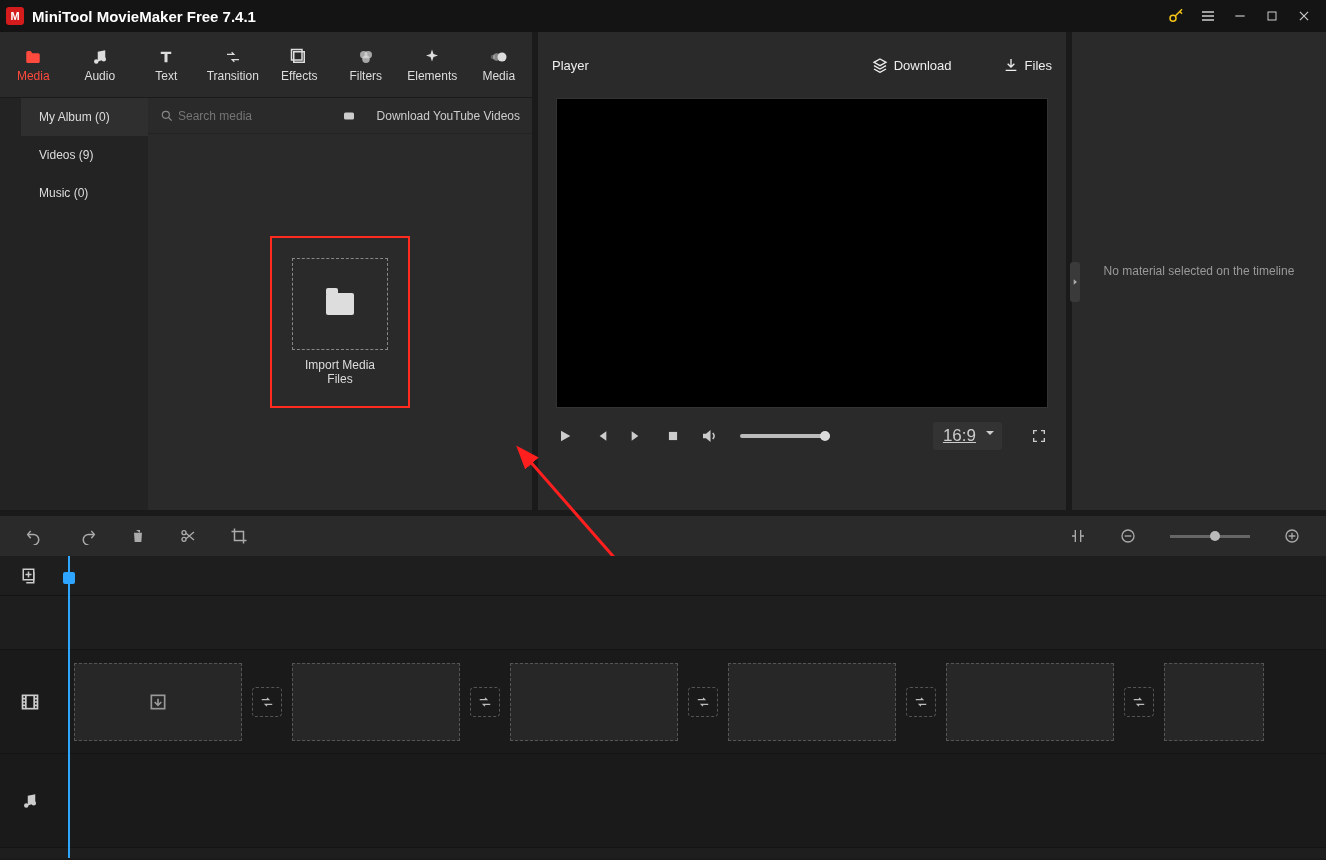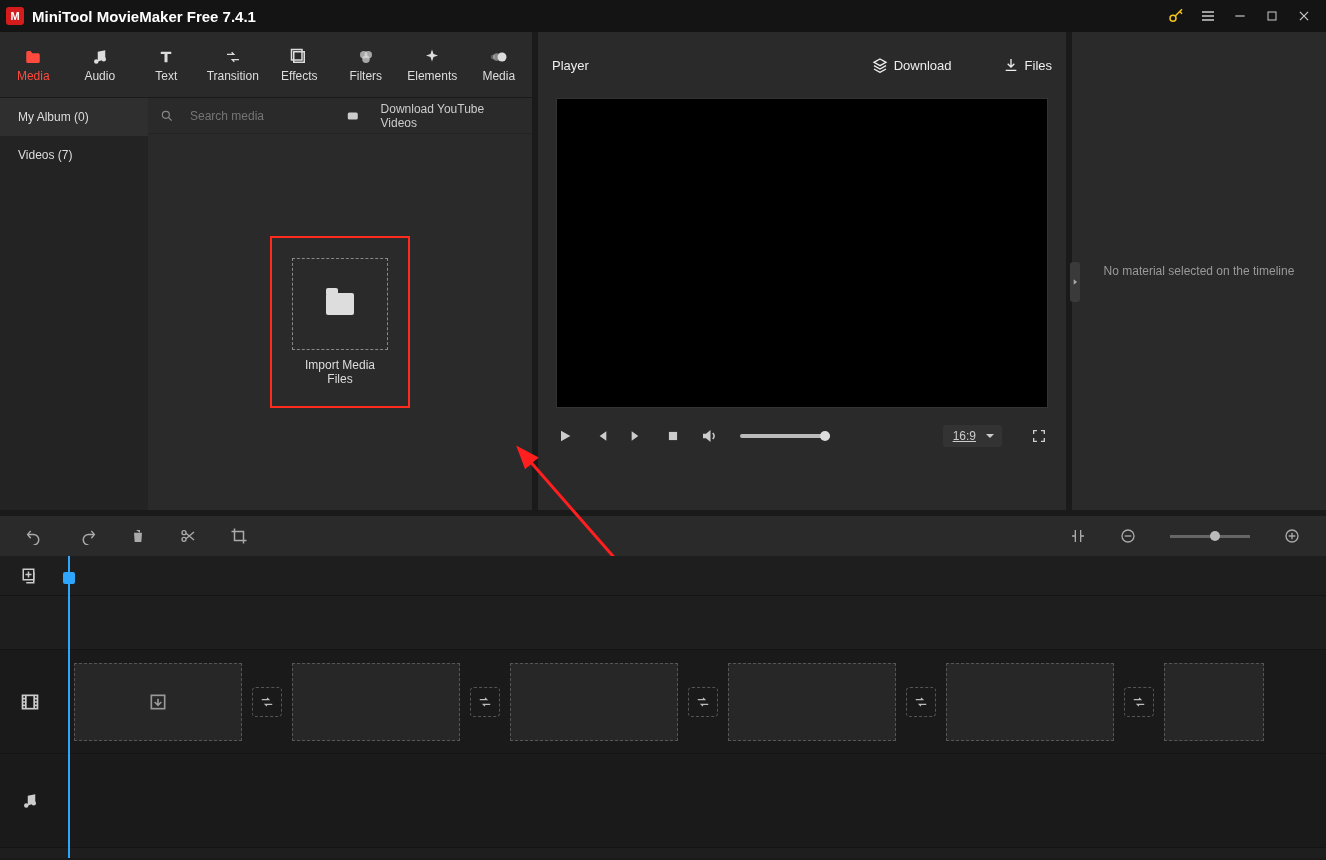--- a/index.html
+++ b/index.html
@@ -12,26 +12,26 @@
 .tbtn { width: 32px; height: 32px; display: flex; align-items: center; justify-content: center; color: #ccc; }
 .tbtn svg { stroke: #ccc; }
 .key-icon svg { stroke: #f5c518; fill: none; }
 .main-row { height: 478px; display: flex; }
 .left-panel { width: 532px; background: #232323; display: flex; flex-direction: column; }
 .tabs { height: 66px; display: flex; background: #2a2a2a; border-bottom: 1px solid #1a1a1a; }
 .tab { flex: 1; display: flex; flex-direction: column; align-items: center; justify-content: center; gap: 2px; color: #ddd; font-size: 12px; }
 .tab.active { color: #ff4a3d; }
 .tab-icon { width: 20px; height: 20px; display: flex; align-items: center; justify-content: center; }
 .media-body { flex: 1; display: flex; }
-.sidebar { width: 148px; background: #232323; }
+.sidebar { width: 148px; background: #232323; padding-left: 21px; }
 .side-item { height: 38px; display: flex; align-items: center; padding-left: 18px; color: #ddd; font-size: 12px; }
 .side-item.active { background: #2f2f2f; }
 .content { flex: 1; display: flex; flex-direction: column; background: #2a2a2a; }
 .content-top { height: 36px; display: flex; align-items: center; padding: 0 12px; border-bottom: 1px solid #232323; }
-.search { display: flex; align-items: flex-end; gap: 16px; color: #888; flex: 1; }
+.search { display: flex; align-items: flex-end; gap: 4px; color: #888; flex: 1; }
 .search input { background: transparent; border: none; outline: none; color: #ccc; font-size: 12px; }
 .ytdl { display: flex; align-items: center; gap: 20px; color: #ccc; font-size: 12px; }
 .import-area { flex: 1; display: flex; align-items: center; justify-content: center; position: relative;}
 .import-box-outer { border: 2px solid #ff2b1f; padding: 20px; width: 140px; }
 .import-box { border: 1px dashed #888; height: 92px; display: flex; align-items: center; justify-content: center; }
 .folder-icon { width: 28px; height: 22px; background: #ddd; border-radius: 2px; position: relative; }
 .folder-icon::before { content: ""; position: absolute; top: -5px; left: 0; width: 12px; height: 6px; background: #ddd; border-radius: 2px 2px 0 0; }
 .import-label { text-align: center; color: #ddd; font-size: 12px; margin-top: 8px; }
 .arrow-overlay { position: absolute; pointer-events: none; }
 .player-panel { width: 528px; margin-left: 6px; background: #2a2a2a; display: flex; flex-direction: column; }
@@ -43,21 +43,21 @@
 .prog-track { flex: 1; height: 4px; background: #555; border-radius: 2px; position: relative; }
 .prog-track .handle { position: absolute; left: 0; top: -3px; width: 10px; height: 10px; background: #bbb; border-radius: 50%; }
 .time { font-size: 13px; }
 .time .cur { color: #ff6a3d; }
 .time .sep, .time .tot { color: #bbb; }
 .controls-row { margin: 10px 18px 0 18px; height: 36px; display: flex; align-items: center; gap: 18px; }
 .cbtn { width: 18px; height: 18px; display: flex; align-items: center; justify-content: center; }
 .vol-track { width: 90px; height: 4px; background: #bbb; border-radius: 2px; position: relative; margin-left: 4px;}
 .vol-track .vhandle { position: absolute; right: 0; top: -3px; width: 10px; height: 10px; background: #ddd; border-radius: 50%; }
 .controls-row .cspacer { flex: 1; }
-.ratio-sel { background: #333; color: #ccc; padding: 4px 26px 4px 10px; border-radius: 3px; font-size: 12px; position: relative; text-decoration: underline;}
+.ratio-sel { background: #333; color: #ccc; padding: 4px 26px 4px 10px; border-radius: 3px; font-size: 17px; position: relative; text-decoration: underline;}
 .ratio-sel::after { content: ""; position: absolute; right: 8px; top: 9px; border: 4px solid transparent; border-top-color: #ccc; }
 .right-panel { flex: 1; margin-left: 6px; background: #2a2a2a; position: relative; display: flex; align-items: center; justify-content: center; color: #999; font-size: 12px; }
 .right-panel .splitter { position: absolute; left: -2px; top: 230px; width: 10px; height: 40px; background: #3a3a3a; border-radius: 3px; display: flex; align-items: center; justify-content: center;}
 .tl-toolbar { height: 40px; background: #2a2a2a; display: flex; align-items: center; padding: 0 26px; gap: 34px; margin-top: 6px;}
 .tl-toolbar .tlspacer { flex: 1; }
 .tl-toolbar .ticon { color: #aaa; }
 .zoom-track { width: 80px; height: 3px; background: #666; position: relative; }
 .zoom-track .zhandle { position: absolute; left: 40px; top: -4px; width: 10px; height: 10px; background: #bbb; border-radius: 50%; }
 .timeline { background: #1e1e1e; height: 302px; position: relative; }
 .playhead { position: absolute; left: 68px; top: 0; bottom: 0; width: 2px; background: #2ea6ff; z-index: 5;}
@@ -181,21 +181,22 @@
               <circle cx="9" cy="12" r="5" opacity="0.5"></circle>
               <circle cx="4" cy="12" r="3" opacity="0.3"></circle>
             </svg>
           </div>
         <span>Media</span>
       </div>
     </div>
     <div class="media-body">
       <div class="sidebar">
         <div class="side-item active">My Album (0)</div>
-        <div class="side-item">Videos (7)</div>
+        <div class="side-item">Videos (9)</div>
+        <div class="side-item">Music (0)</div>
       </div>
       <div class="content">
         <div class="content-top">
           <div class="search">
             <svg width="14" height="14" viewBox="0 0 24 24" stroke="#888" stroke-width="2" fill="none">
                 <circle cx="10" cy="10" r="6"></circle>
                 <path d="M15 15l5 5"></path>
               </svg>
             <input placeholder="Search media" style="">
           </div>

